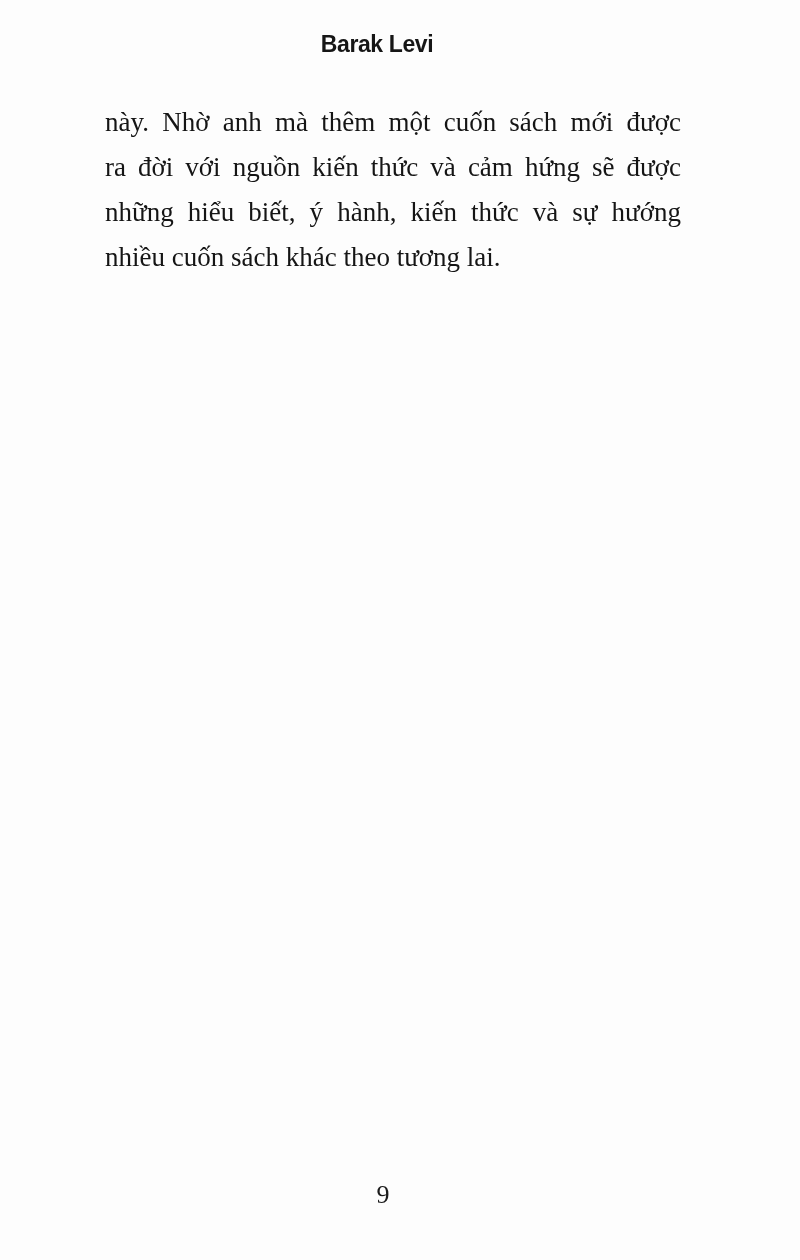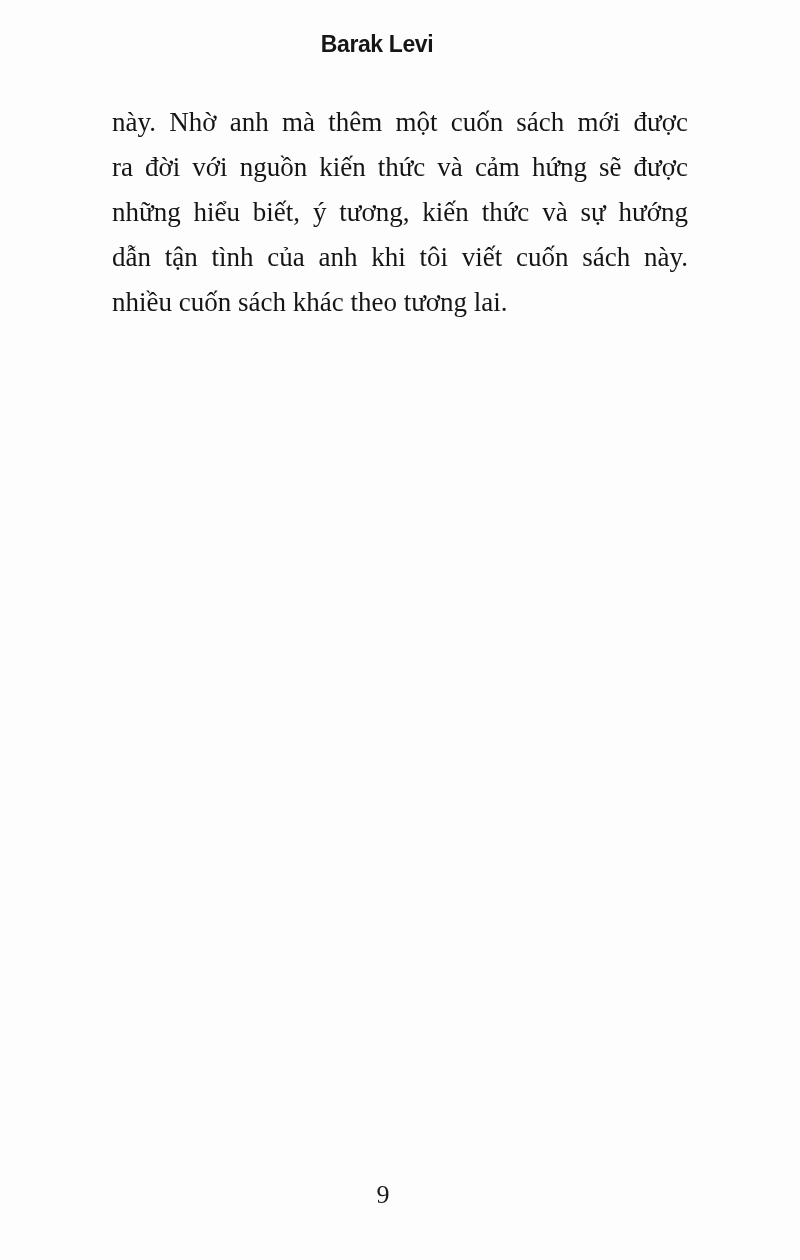--- a/index.html
+++ b/index.html
@@ -29,21 +29,21 @@
     transform: translateX(-23px);
     font-family: "Liberation Sans", "DejaVu Sans", sans-serif;
     font-weight: 700;
     font-size: 23px;
     letter-spacing: -0.4px;
     color: #161616;
   }
   .body-paragraph {
     position: absolute;
     top: 100px;
-    left: 112px;
+    left: 105px;
     width: 576px;
     font-size: 27px;
     line-height: 45px;
     color: #151515;
   }
   .body-paragraph .line {
     text-align: justify;
     text-align-last: justify;
     white-space: normal;
   }
@@ -64,20 +64,19 @@
 </head>
 <body>
 
 <div class="page">
 
   <div class="running-header">Barak Levi</div>
 
   <div class="body-paragraph">
       <div class="line">này. Nhờ anh mà thêm một cuốn sách mới được</div>
       <div class="line">ra đời với nguồn kiến thức và cảm hứng sẽ được</div>
-      <div class="line">những hiểu biết, ý tương, kiến thức và sự hướng</div>
-      <div class="line">dẫn tận tình của anh khi tôi viết cuốn sách này.</div>
+      <div class="line">những hiểu biết, ý hành, kiến thức và sự hướng</div>
       <div class="line last">nhiều cuốn sách khác theo tương lai.</div>
     </div>
 
   <div class="page-number">9</div>
 
 </div>
 
 </body></html>

